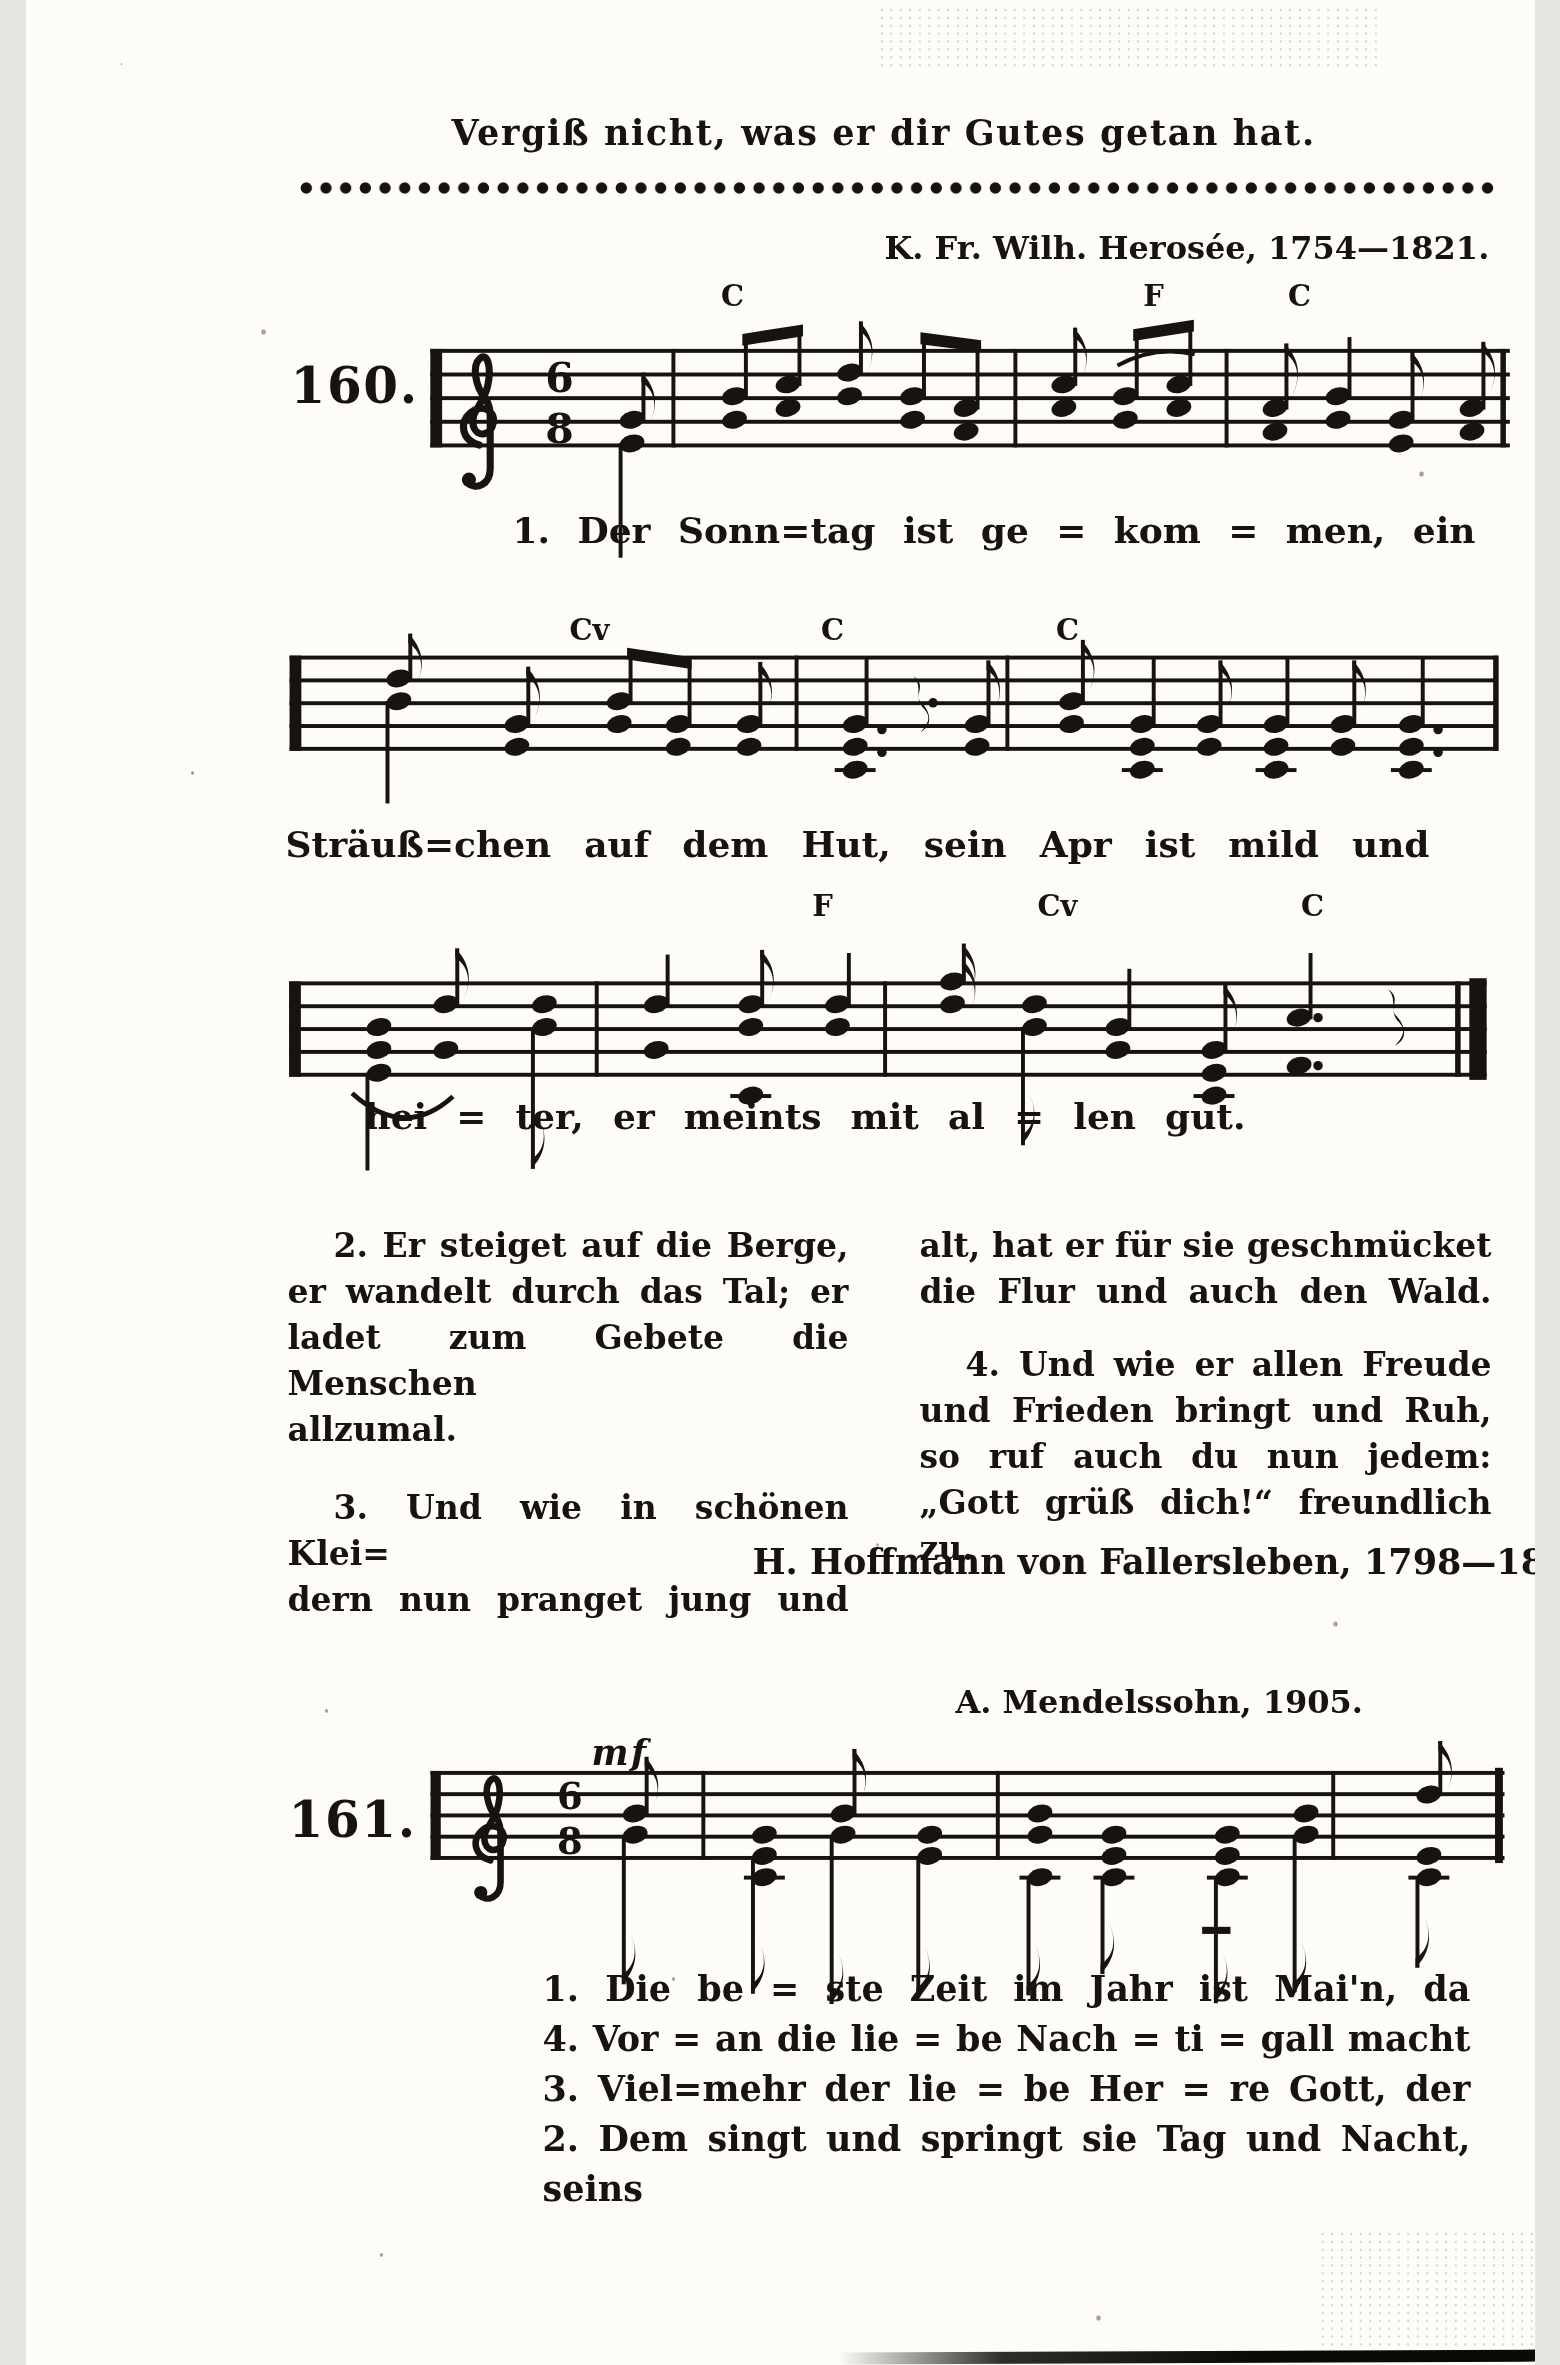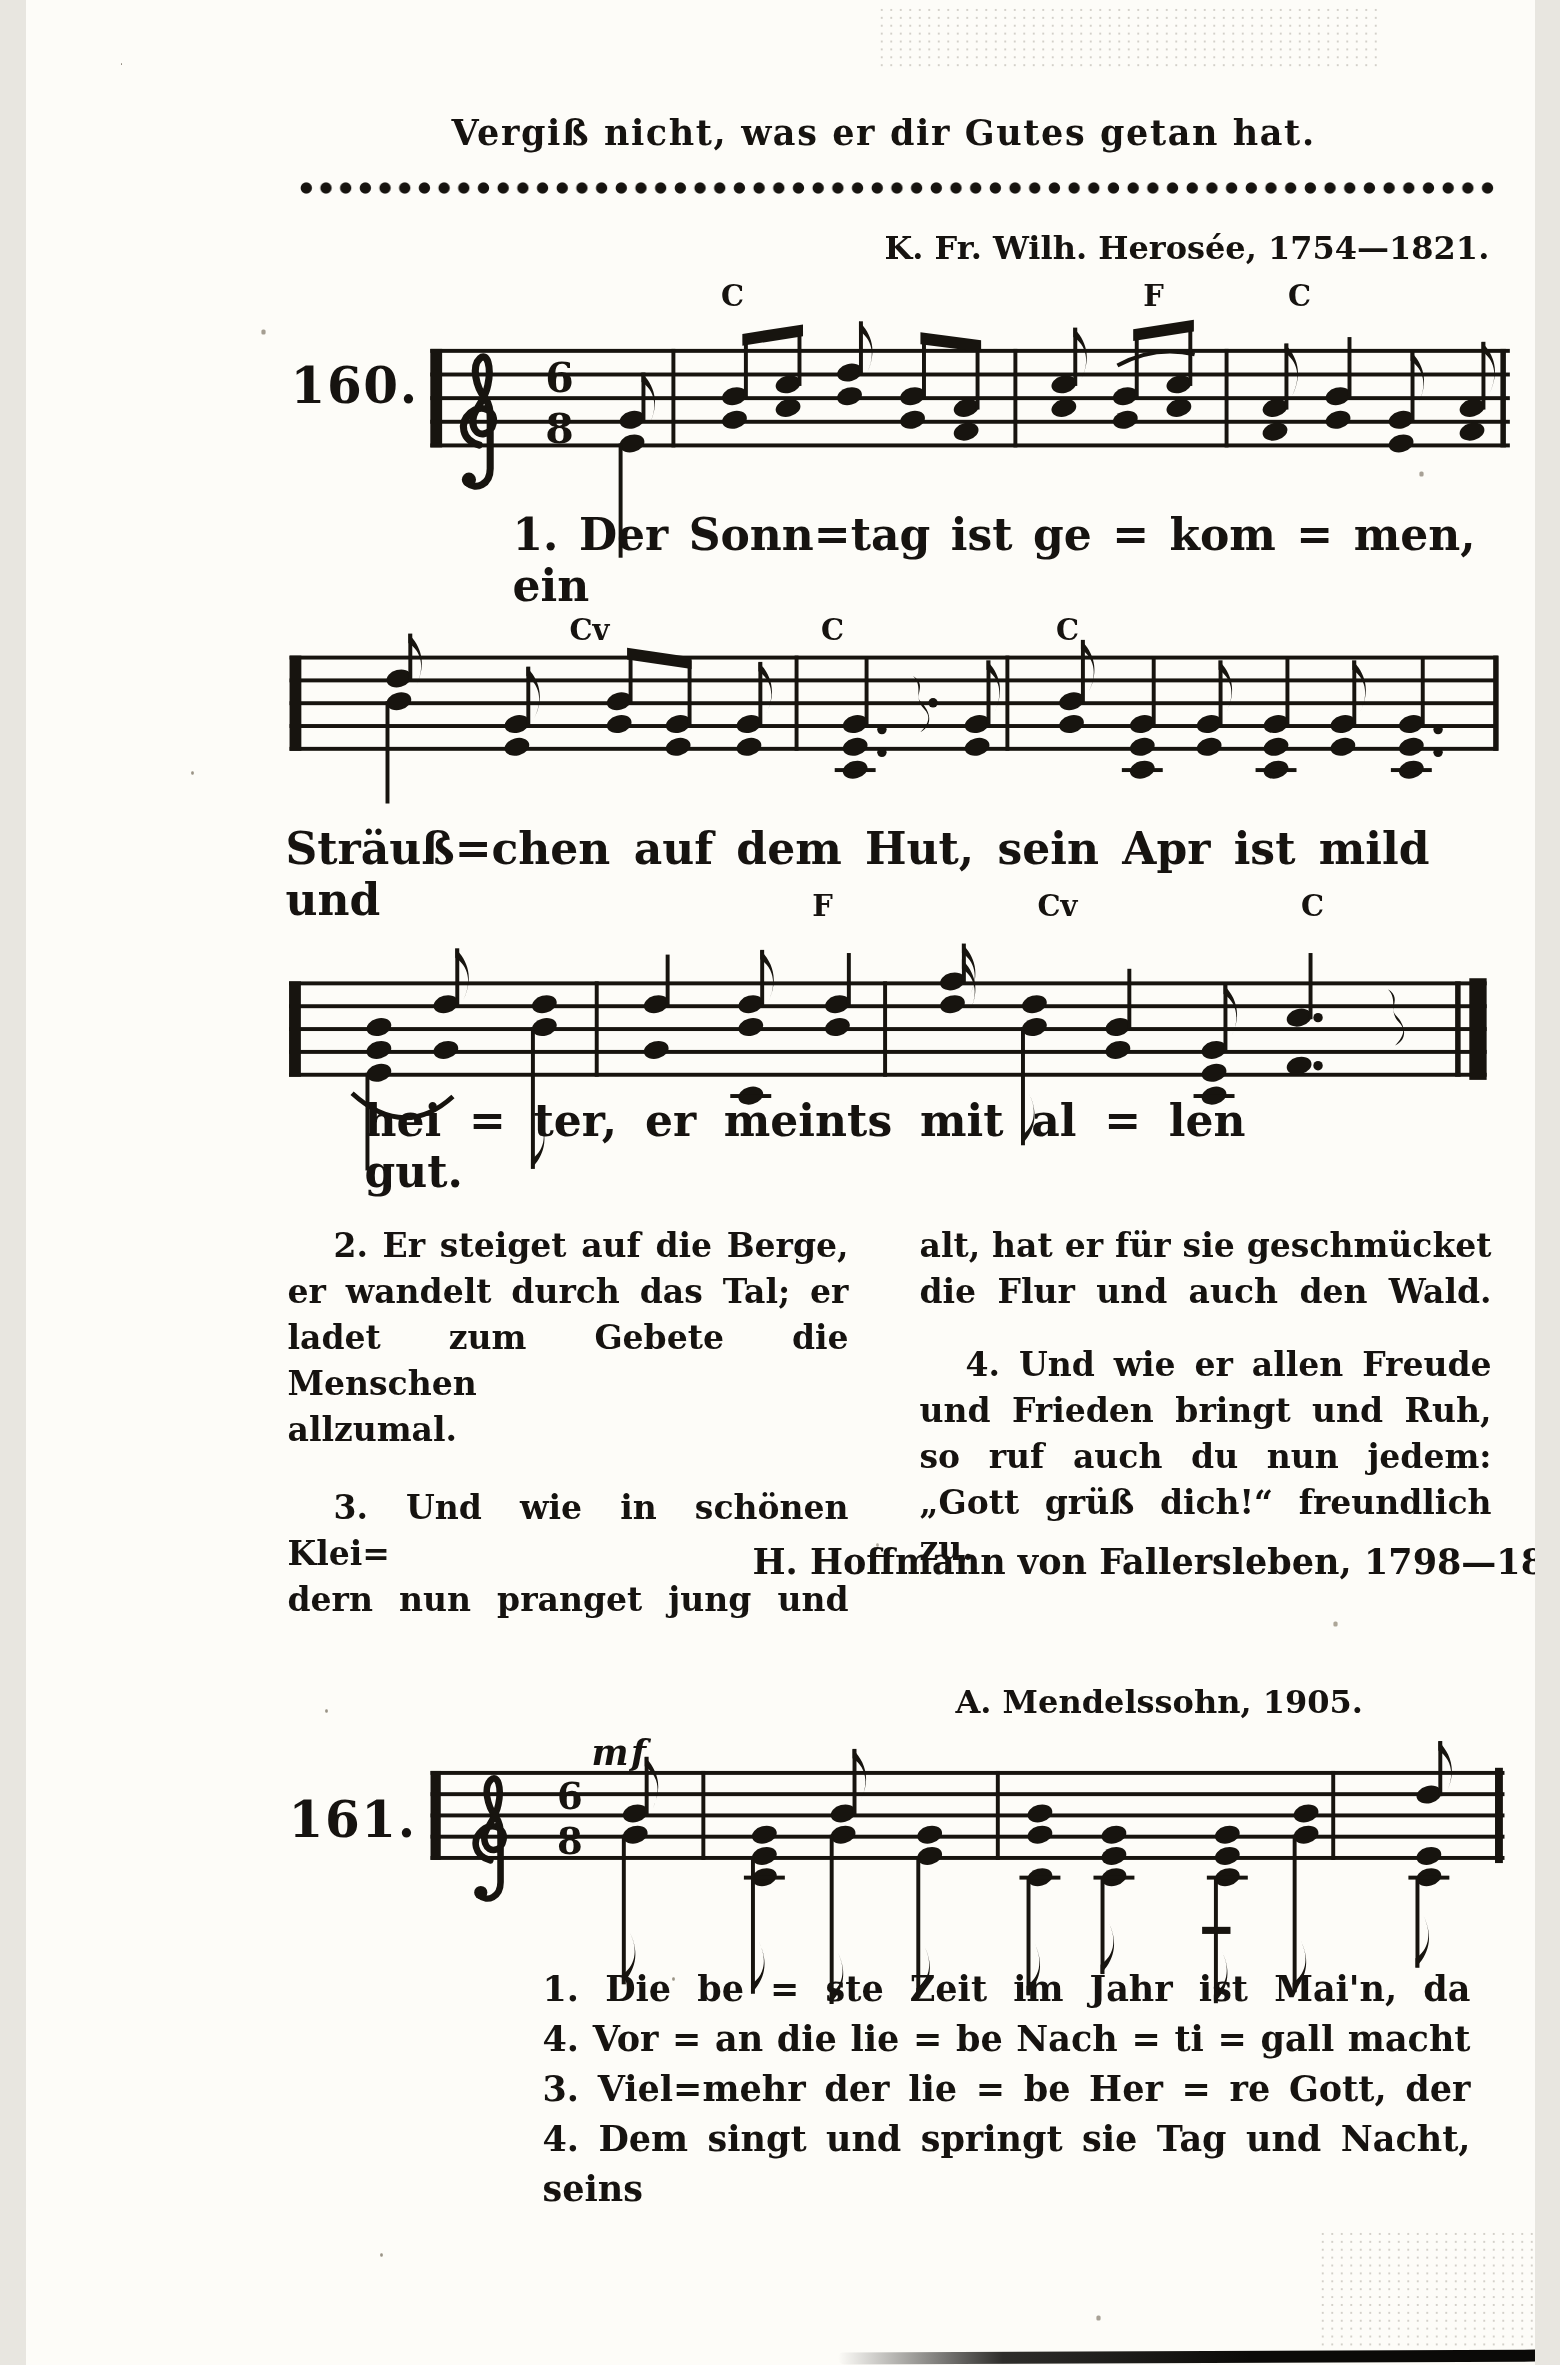--- a/index.html
+++ b/index.html
@@ -6,21 +6,21 @@
   .page{position:relative;width:1509px;height:2366px;margin:0 auto;background:#fdfcf8;overflow:hidden;
         font-family:"DejaVu Serif", serif;color:#161310;}
   .abs{position:absolute;}
   .title{font-size:35px;font-weight:bold;letter-spacing:1.6px;text-align:center;white-space:nowrap;}
   .dotline{height:14px;background-image:radial-gradient(circle at 6.3px 7px,#16130f 5.1px,transparent 6.1px);
            background-size:19.7px 14px;background-repeat:repeat-x;}
   .attr{font-size:32px;font-weight:bold;white-space:nowrap;}
   .attr2{font-size:35px;font-weight:bold;white-space:nowrap;}
   .chord{font-size:29px;font-weight:bold;transform:translateX(-50%);white-space:nowrap;}
   .songnum{font-size:50px;font-weight:bold;letter-spacing:1.6px;}
-  .lyr{font-size:44px;font-weight:bold;text-align:justify;text-align-last:justify;white-space:normal;}
+  .lyr{font-size:36px;font-weight:bold;text-align:justify;text-align-last:justify;white-space:normal;}
   .verse{font-size:33px;font-weight:bold;line-height:46px;}
   .vline{text-align:justify;text-align-last:justify;}
   .vline.endl{text-align-last:left;}
   .vindent{text-indent:46px;}
   .dyn{font-size:35px;font-weight:bold;font-style:italic;letter-spacing:2.4px;}
   .l161{font-size:35px;font-weight:bold;line-height:50px;text-align:justify;text-align-last:justify;}
   svg.staff{position:absolute;color:#17140f;fill:#17140f;}
   svg.staff text{font-family:"DejaVu Serif",serif;font-weight:bold;}
   .speckle{background-image:radial-gradient(#a09a90 1px,transparent 1.4px);background-size:9.5px 7.9px;opacity:.45;}
   .smudge{background:linear-gradient(to right,rgba(10,9,7,0),rgba(10,9,7,.85) 22%,#0b0a08 55%);
@@ -376,19 +376,19 @@
       <use href="#nh" x="1276" y="187"></use>
     <rect x="1250" y="185" width="52" height="5"></rect>
     <rect x="1259" y="187" width="5" height="115"></rect>
       <use href="#flagd" x="1259" y="302"></use>
   </svg>
 
   <div class="abs" style="left:517px;top:1964px;width:928px;">
     <div class="l161">1. Die be = ste Zeit im Jahr ist Mai'n, da</div>
     <div class="l161">4. Vor = an die lie = be Nach = ti = gall macht</div>
     <div class="l161">3. Viel=mehr der lie = be Her = re Gott, der</div>
-    <div class="l161">4. Dem singt und springt sie Tag und Nacht, seins</div>
+    <div class="l161">2. Dem singt und springt sie Tag und Nacht, seins</div>
   </div>
 
   <div class="abs smudge" style="left:812px;top:2351px;width:749px;height:11.8px;"></div>
 
 </div>
 
 
 </body></html>

